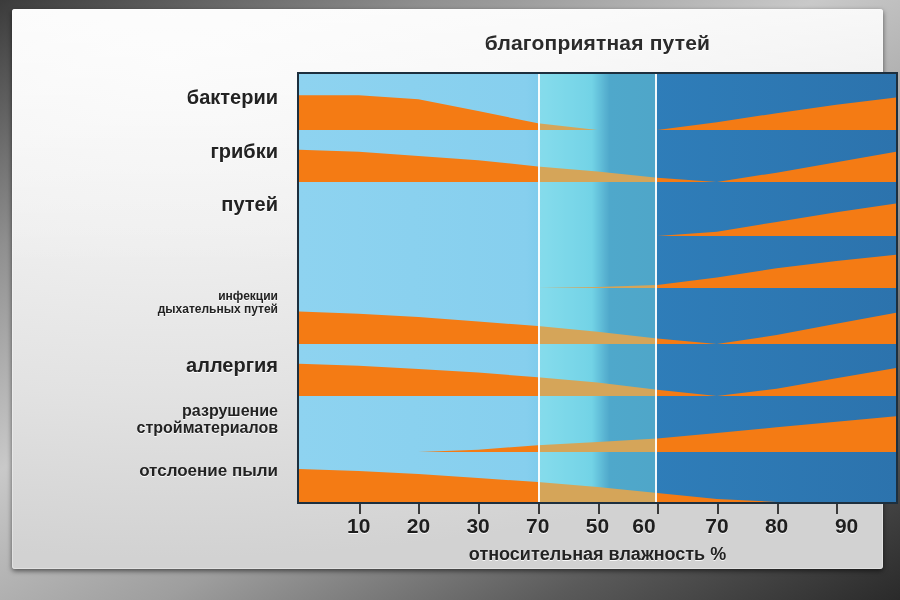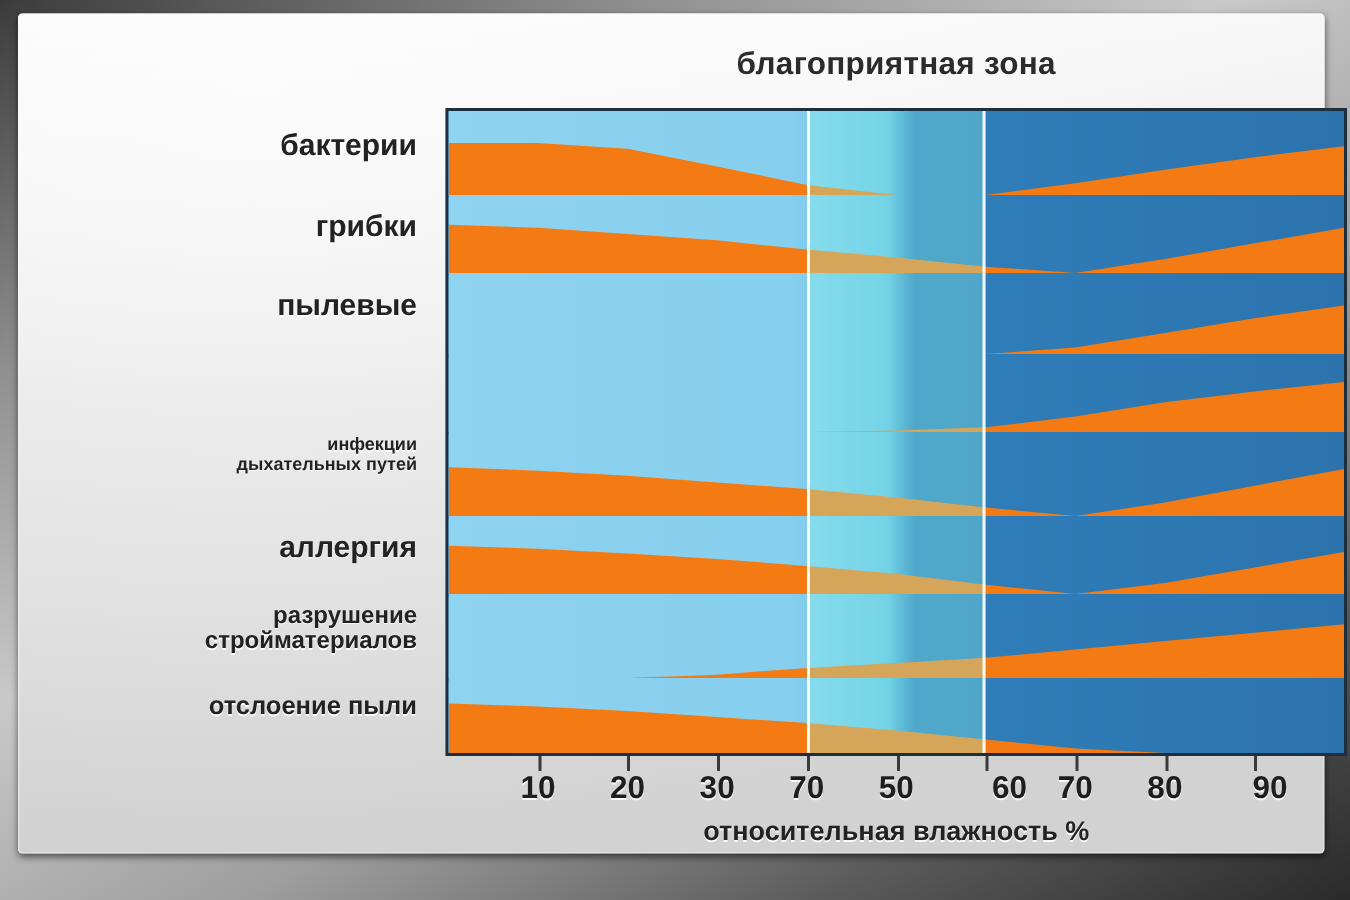--- a/index.html
+++ b/index.html
@@ -113,26 +113,26 @@
     font-size:18px;font-weight:bold;color:#222;
     text-shadow:0 1px 0 rgba(255,255,255,.85);
   }
 </style>
 </head>
 <body>
 
 <div class="frame">
   <div class="card">
 
-    <div class="title">благоприятная зона</div>
+    <div class="title">благоприятная путей</div>
 
     <div class="labels">
         <div class="lbl" style="font-size: 20px; top: 15px;">бактерии</div>
         <div class="lbl" style="font-size: 20px; top: 69px;">грибки</div>
-        <div class="lbl" style="font-size: 20px; top: 122px;">пылевые</div>
+        <div class="lbl" style="font-size: 20px; top: 122px;">путей</div>
         <div class="lbl" style="font-size: 12px; top: 218px; margin-left: 33px;">инфекции
 дыхательных путей</div>
         <div class="lbl" style="font-size: 20px; top: 283px;">аллергия</div>
         <div class="lbl" style="font-size: 16px; top: 330px;">разрушение
 стройматериалов</div>
         <div class="lbl" style="font-size: 17px; top: 390px; text-align: center;">отслоение пыли</div>
       </div>
 
     <div class="plot">
       <div class="wm">
@@ -224,21 +224,21 @@
         <div class="tlabel" style="left: 61.7px;">10</div>
         <div class="tick" style="left: 121.4px;"></div>
         <div class="tlabel" style="left: 121.4px;">20</div>
         <div class="tick" style="left: 181.1px;"></div>
         <div class="tlabel" style="left: 181.1px;">30</div>
         <div class="tick" style="left: 240.8px;"></div>
         <div class="tlabel" style="left: 240.8px;">70</div>
         <div class="tick" style="left: 300.5px;"></div>
         <div class="tlabel" style="left: 300.5px;">50</div>
         <div class="tick" style="left: 360.2px;"></div>
-        <div class="tlabel" style="left: 376px;">60</div>
+        <div class="tlabel" style="left: 347px;">60</div>
         <div class="tick" style="left: 419.9px;"></div>
         <div class="tlabel" style="left: 419.9px;">70</div>
         <div class="tick" style="left: 479.6px;"></div>
         <div class="tlabel" style="left: 479.6px;">80</div>
         <div class="tick" style="left: 539.3px;"></div>
         <div class="tlabel" style="left: 539.3px; text-align: right;">90</div>
       </div>
 
   </div>
 </div>

